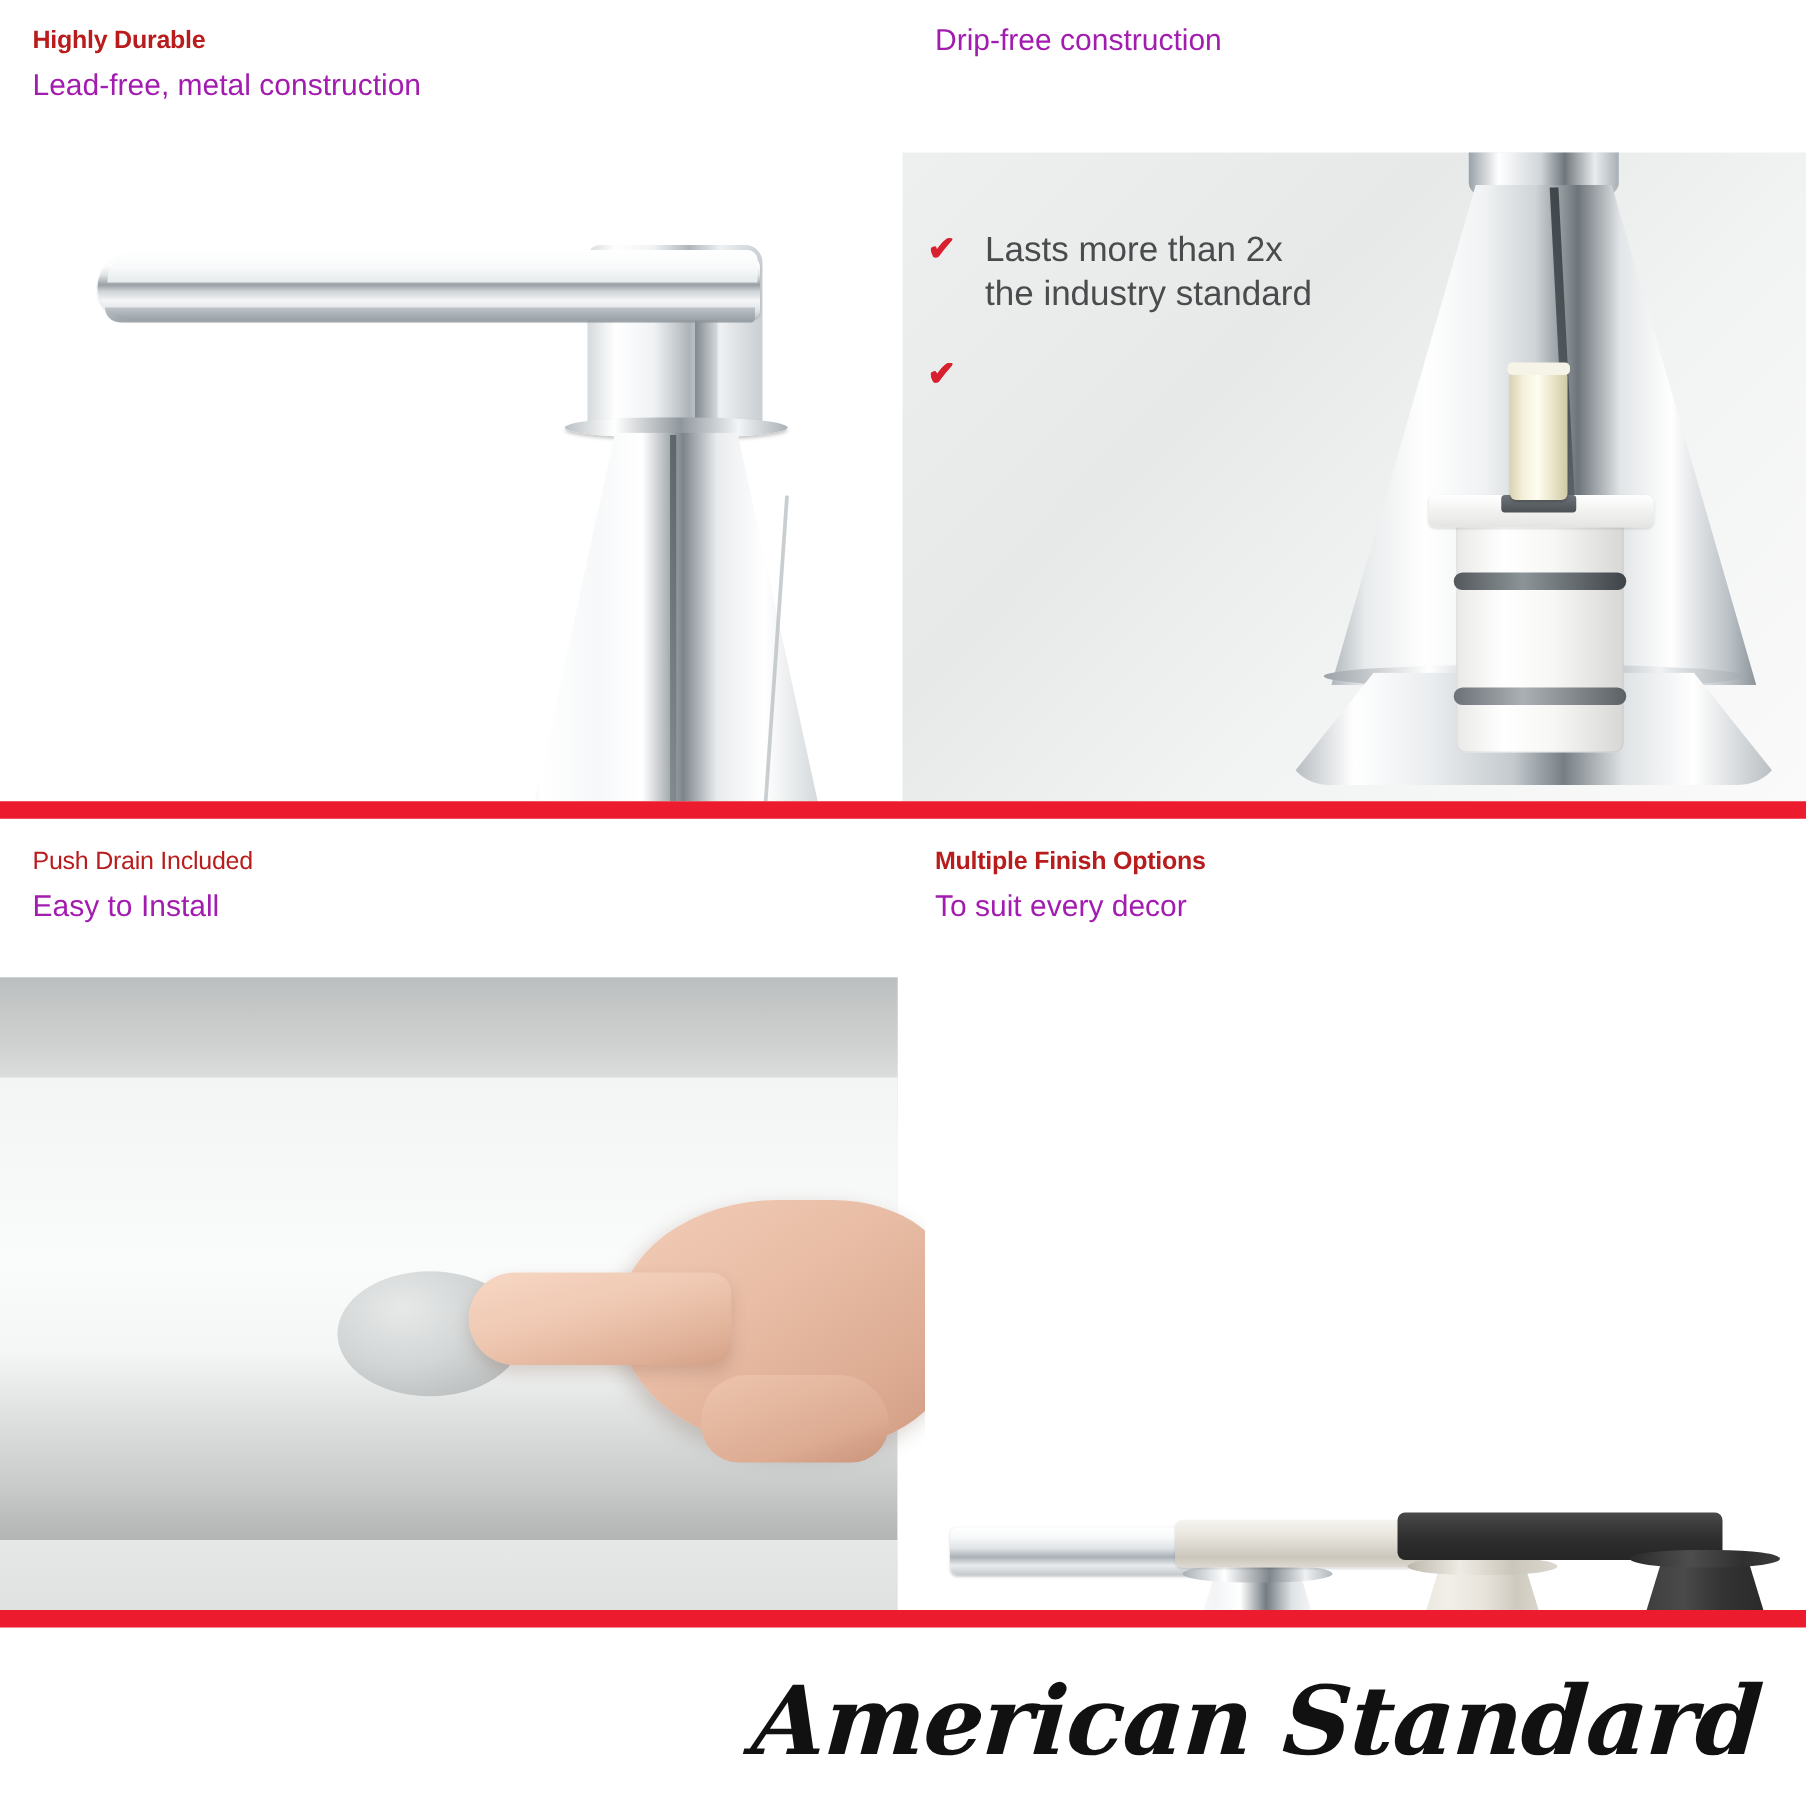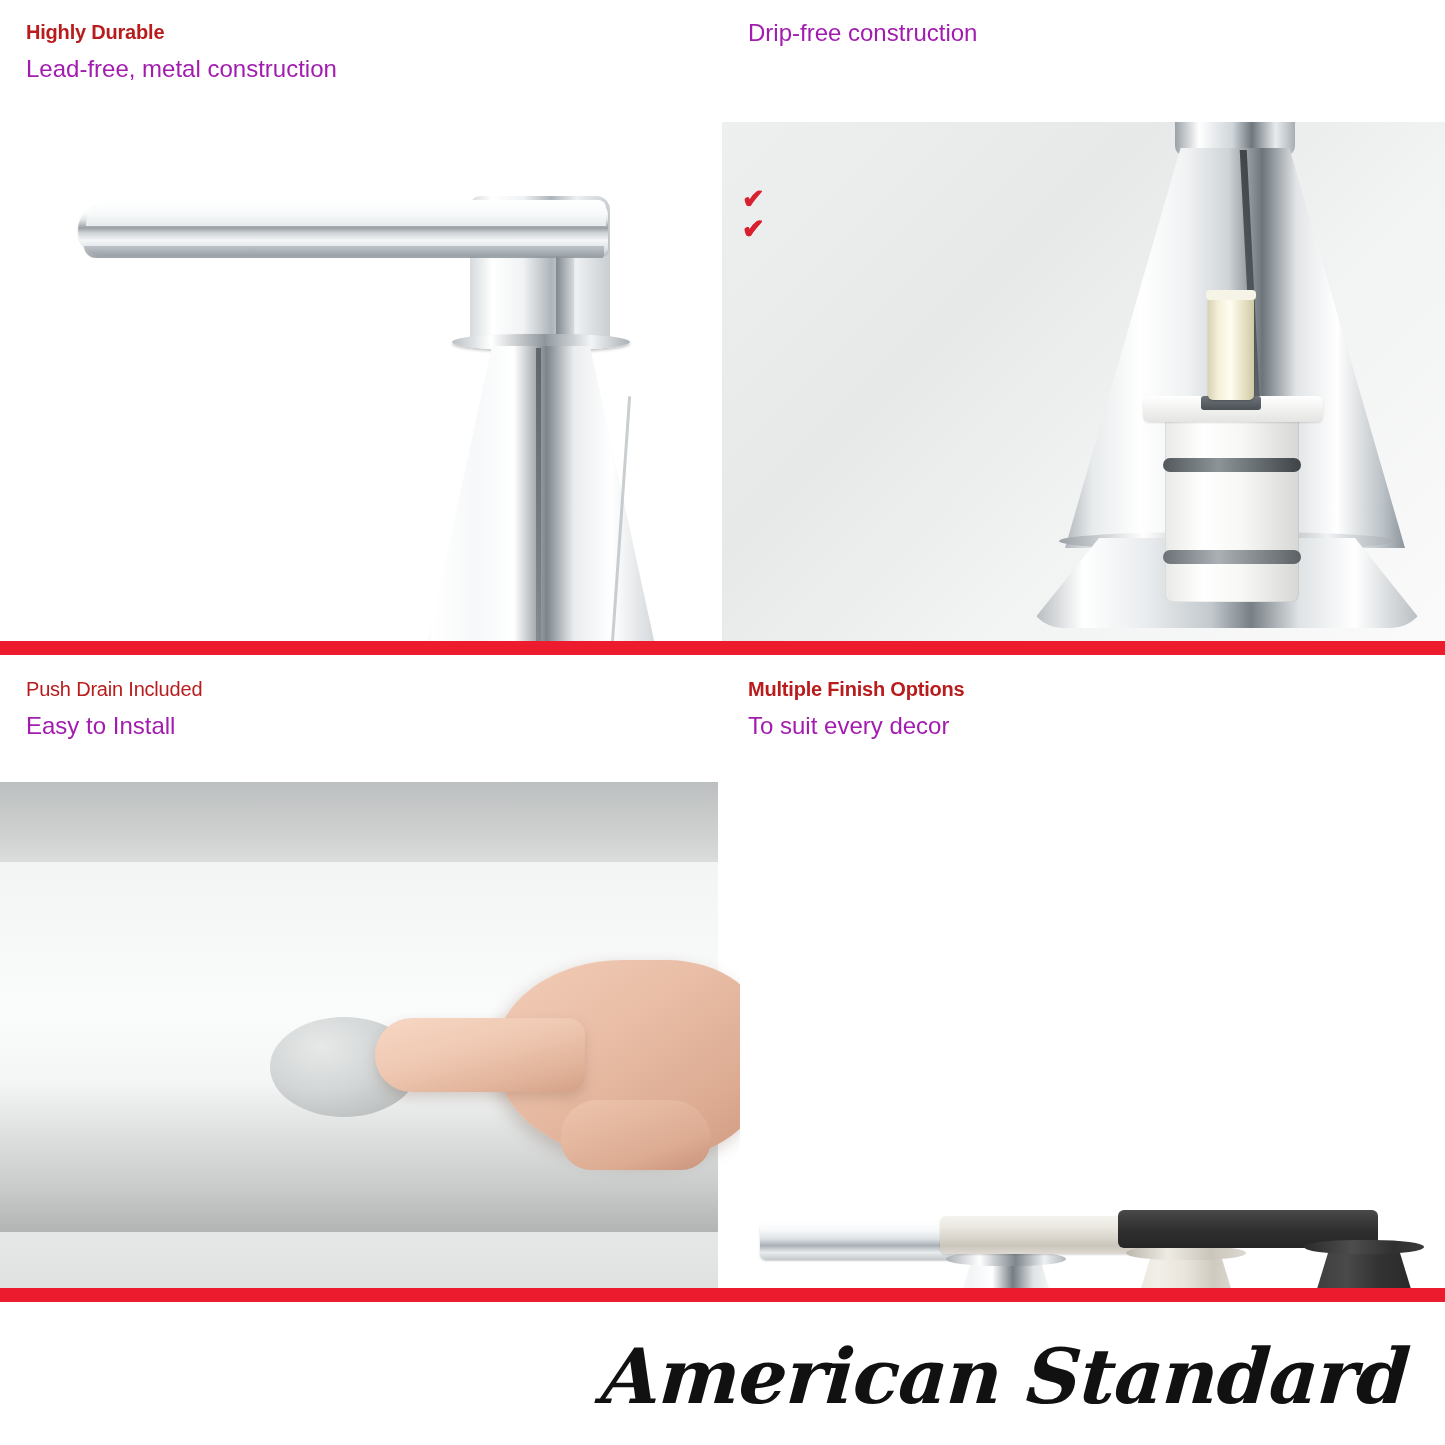--- a/index.html
+++ b/index.html
@@ -324,20 +324,21 @@
       <div class="v-cart-o2"></div>
       <div class="v-flange"></div>
       <div class="v-stem-base"></div>
       <div class="v-stem"></div>
       <div class="v-stem-cap"></div>
     </div>
 
     <div class="bullets">
       <div class="bullet">
         <span class="check">✔</span>
+        <span class="bullet-txt">Lasts more than 2x the industry standard</span>
       </div>
       <div class="bullet">
         <span class="check">✔</span>
       </div>
       <div class="bullet">
         <span class="check">✔</span>
       </div>
     </div>
   </div>
 

